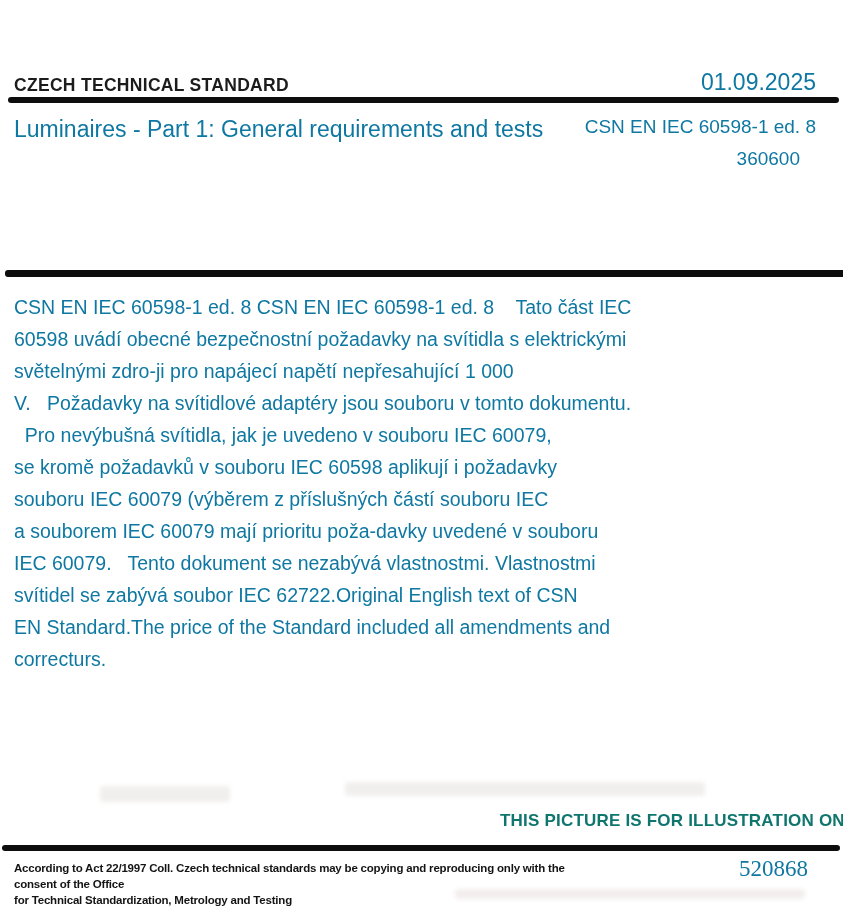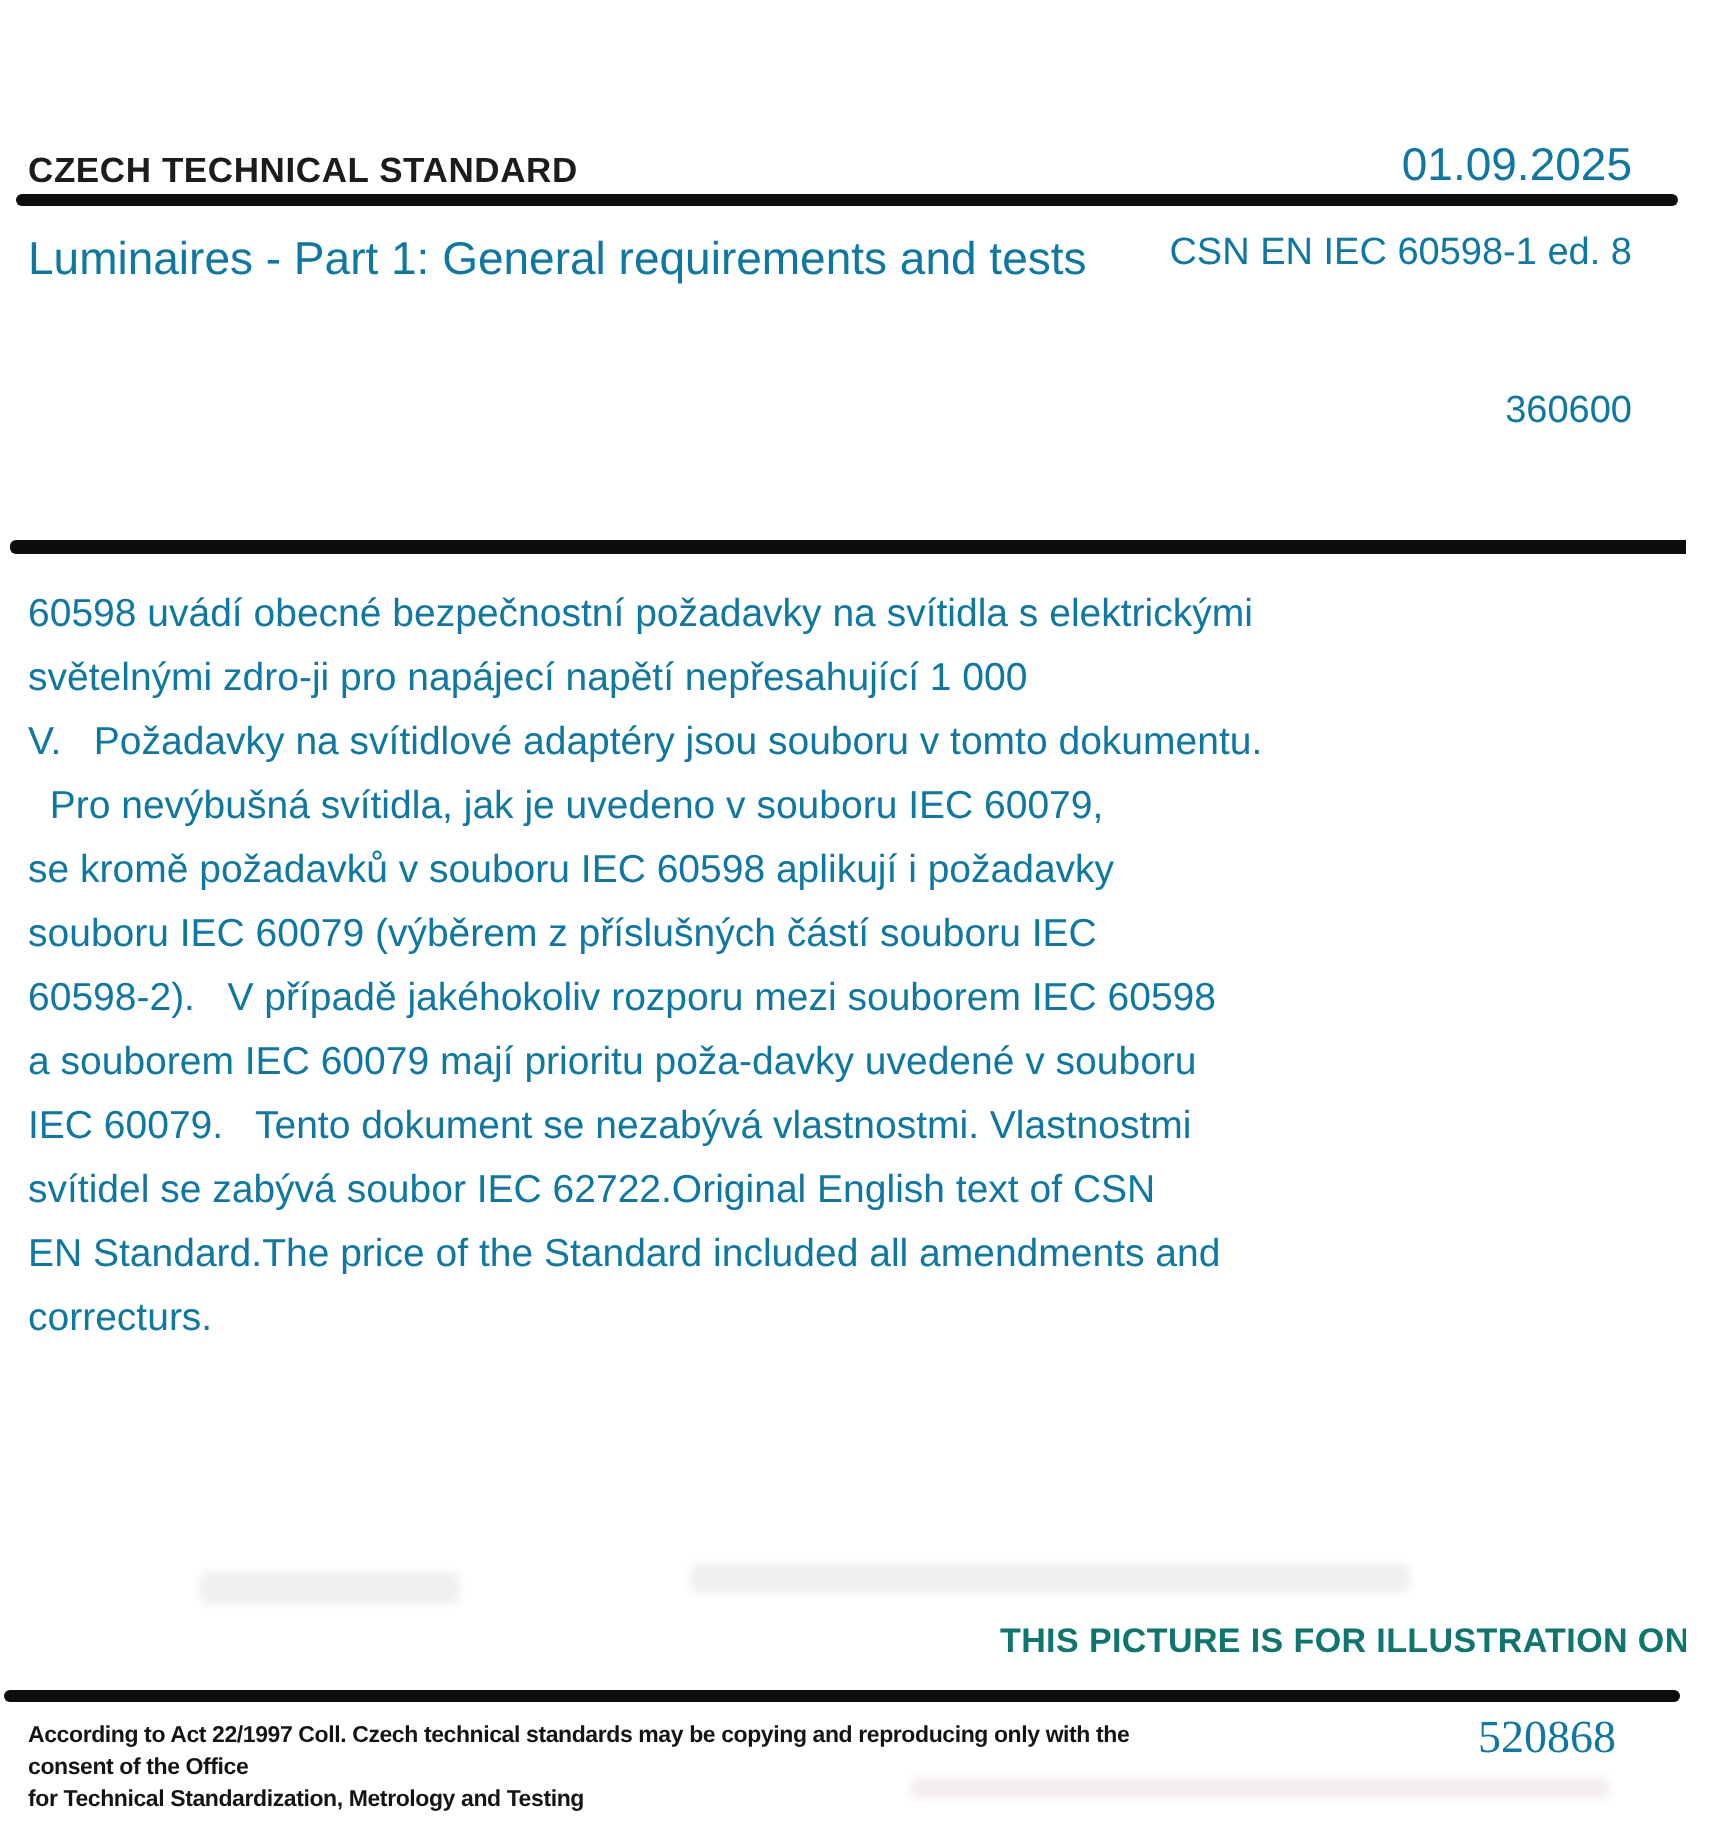--- a/index.html
+++ b/index.html
@@ -50,27 +50,26 @@
   }
   .doc-designation {
     right: 27px;
     top: 116px;
     font-size: 19px;
     color: #0e78a2;
     text-align: right;
     white-space: nowrap;
   }
   .doc-classcode {
-    right: 27px;
+    right: 43px;
     top: 148px;
     font-size: 19px;
     color: #0e78a2;
     text-align: right;
     white-space: nowrap;
-    margin-top: 47px;
   }
 
   .body-text {
     left: 14px;
     top: 291px;
     width: 740px;
     color: #0e78a2;
     font-size: 19.5px;
   }
   .body-line {
@@ -131,27 +130,27 @@
 
   <div class="abs doc-subject">Luminaires - Part 1: General requirements and tests</div>
 
   <div class="abs doc-designation">CSN EN IEC 60598-1 ed. 8</div>
 
   <div class="abs doc-classcode">360600</div>
 
   <div class="abs rule rule-2"></div>
 
   <div class="abs body-text">
+    <div class="body-line">CSN EN IEC 60598-1 ed. 8 CSN EN IEC 60598-1 ed. 8    Tato část IEC</div>
     <div class="body-line">60598 uvádí obecné bezpečnostní požadavky na svítidla s elektrickými</div>
     <div class="body-line">světelnými zdro-ji pro napájecí napětí nepřesahující 1 000</div>
     <div class="body-line">V.   Požadavky na svítidlové adaptéry jsou souboru v tomto dokumentu.</div>
     <div class="body-line">  Pro nevýbušná svítidla, jak je uvedeno v souboru IEC 60079,</div>
     <div class="body-line">se kromě požadavků v souboru IEC 60598 aplikují i požadavky</div>
     <div class="body-line">souboru IEC 60079 (výběrem z příslušných částí souboru IEC</div>
-    <div class="body-line">60598-2).   V případě jakéhokoliv rozporu mezi souborem IEC 60598</div>
     <div class="body-line">a souborem IEC 60079 mají prioritu poža-davky uvedené v souboru</div>
     <div class="body-line">IEC 60079.   Tento dokument se nezabývá vlastnostmi. Vlastnostmi</div>
     <div class="body-line">svítidel se zabývá soubor IEC 62722.Original English text of CSN</div>
     <div class="body-line">EN Standard.The price of the Standard included all amendments and</div>
     <div class="body-line">correcturs.</div>
   </div>
 
   <div class="abs watermark-smudge smudge-1"></div>
   <div class="abs watermark-smudge smudge-2"></div>
   <div class="abs watermark-smudge smudge-3"></div>

